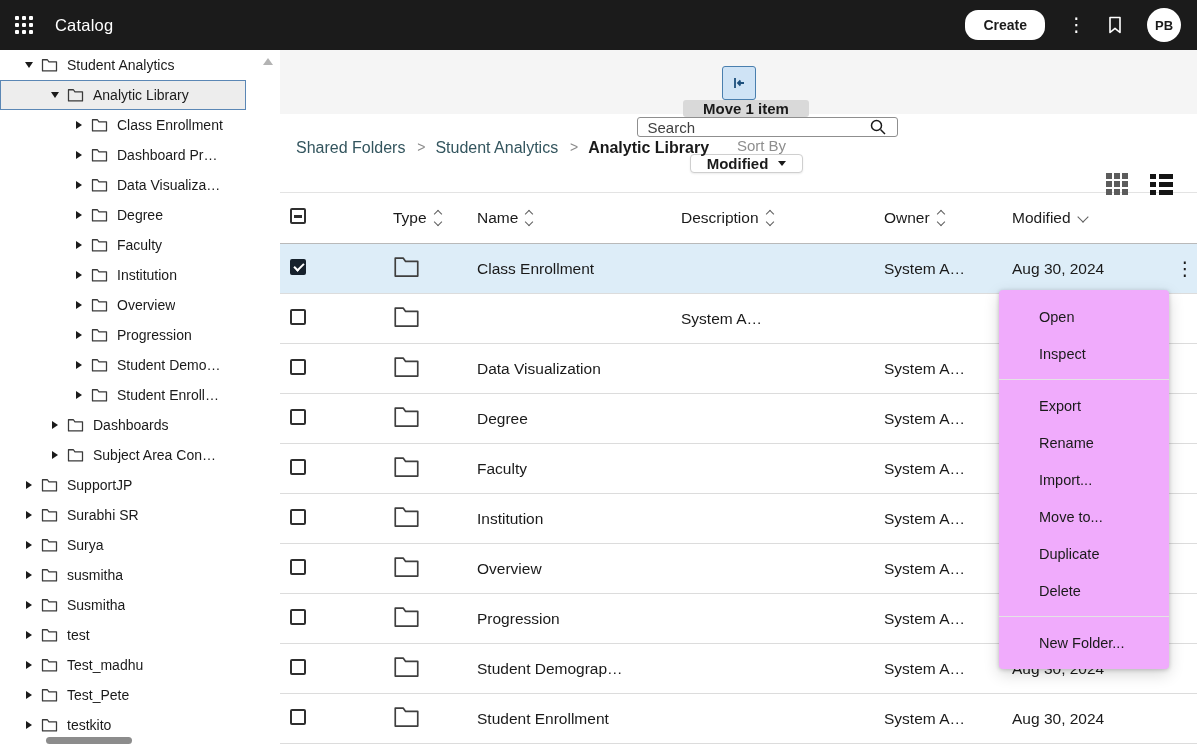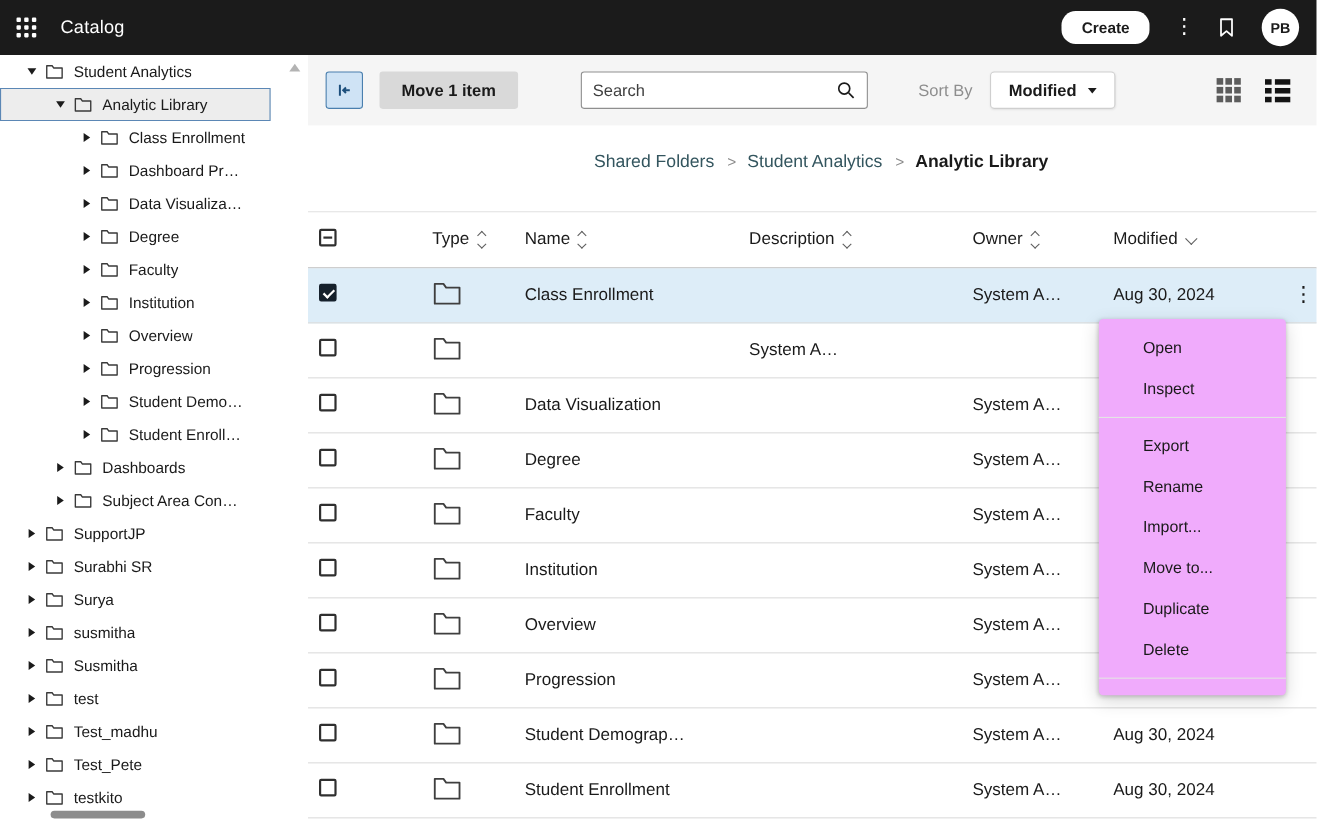--- a/index.html
+++ b/index.html
@@ -27,39 +27,39 @@
   .caret { width:0; height:0; border-left:6px solid #1b1b1b; border-top:4.5px solid transparent; border-bottom:4.5px solid transparent; flex:none; }
   .tree-item.expanded .caret { transform:rotate(90deg); }
   .tree-item.selected { background:#ededed; box-shadow:inset 0 0 0 1px #5b87b5; }
   .tree-label { overflow:hidden; text-overflow:ellipsis; }
   .folder-ic { flex:none; }
   .vscroll-up { position:absolute; top:8px; right:7px; width:0; height:0; border-bottom:7px solid #b3b3b3; border-left:5px solid transparent; border-right:5px solid transparent; cursor:pointer; }
   .hscroll-thumb { position:absolute; bottom:3px; left:46px; width:86px; height:7px; background:#8c8c8c; border-radius:3.5px; cursor:pointer; }
 
   
   .main { position:absolute; top:50px; left:280px; right:0; bottom:0; background:#fff; }
-  .toolbar { height:64px; background:#f5f5f5; display:flex; align-items:center; padding:16px 16px; }
+  .toolbar { height:64px; background:#f5f5f5; display:flex; align-items:center; padding:16px 16px;flex-direction:column; }
   .btn-collapse { width:34px; height:34px; background:#cfe3f5; border:1px solid #4a7fae; border-radius:3px; display:flex; align-items:center; justify-content:center; flex:none; cursor:pointer; }
   .btn-move { margin-left:15px; height:34px; padding:0 20px; background:#d9d9d9; border:none; border-radius:3px; font-size:15px; font-weight:600; color:#1a1a1a; font-family:inherit; cursor:pointer; }
   .searchbox { margin-left:57px; width:261px; height:34px; background:#fff; border:1px solid #8f8f8f; border-radius:3px; display:flex; align-items:center; padding:0 10px; }
   .searchbox input { border:none; outline:none; flex:1; font-size:15px; font-family:inherit; background:transparent; color:#1a1a1a; }
   .searchbox input::placeholder { color:#3f3f3f; opacity:1; }
   .sortby-label { margin-left:46px; color:#8e8e8e; font-size:15px; }
   .btn-sort { margin-left:16px; height:34px; background:#fff; border:1px solid #cfcfcf; border-radius:4px; padding:0 16px; font-size:15px; font-weight:600; color:#1a1a1a; display:flex; align-items:center; gap:10px; box-shadow:0 1px 2px rgba(0,0,0,.08); font-family:inherit; cursor:pointer; }
   .dd-caret { width:0; height:0; border-top:5px solid #1a1a1a; border-left:4.5px solid transparent; border-right:4.5px solid transparent; }
   .view-toggles { margin-left:auto; display:flex; align-items:center; gap:22px; margin-right:8px; }
   .icon-grid { display:grid; grid-template-columns:repeat(3,6px); gap:2px; cursor:pointer; }
   .icon-grid i { width:6px; height:6px; background:#5c5c5c; }
   .icon-list { display:flex; flex-direction:column; gap:3px; cursor:pointer; }
   .icon-list i { display:flex; gap:3px; }
   .icon-list i b { width:6px; height:5px; background:#141414; }
   .icon-list i s { width:14px; height:5px; background:#141414; display:block; }
 
   
-  .breadcrumb { display:flex; align-items:center; margin:24px 0 0 16px; font-size:16px; height:20px;justify-content:center; }
+  .breadcrumb { display:flex; align-items:center; margin:24px 0 0 16px; font-size:16px; height:20px; }
   .crumb-links { display:contents; }
   .crumb { color:#33555e; cursor:pointer; position:relative; margin-right:30px; }
   .crumb::after { content:">"; position:absolute; right:-20px; top:0; color:#8b8b8b; font-size:14px; }
   .crumb-current { color:#1a1a1a; font-weight:700; }
 
   
   .table { margin-top:34px; }
   .thead, .trow { display:grid; grid-template-columns:103px 84px 204px 203px 128px 161px 24px; align-items:center; padding-left:10px; }
   .thead { height:52px; border-top:1px solid #e3e3e3; border-bottom:1px solid #b9b9b9; font-size:15.5px; }
   .th { display:flex; align-items:center; gap:8px; cursor:pointer; }
@@ -615,13 +615,16 @@
     </div>
 
     <div class="menu-row">
       <span>Delete</span>
     </div>
 
     <div class="menu-row divider">
       <span></span>
     </div>
 
+    <div class="menu-row">
+      <span>New Folder...</span>
+    </div>
   </div>
 
 </body></html>

